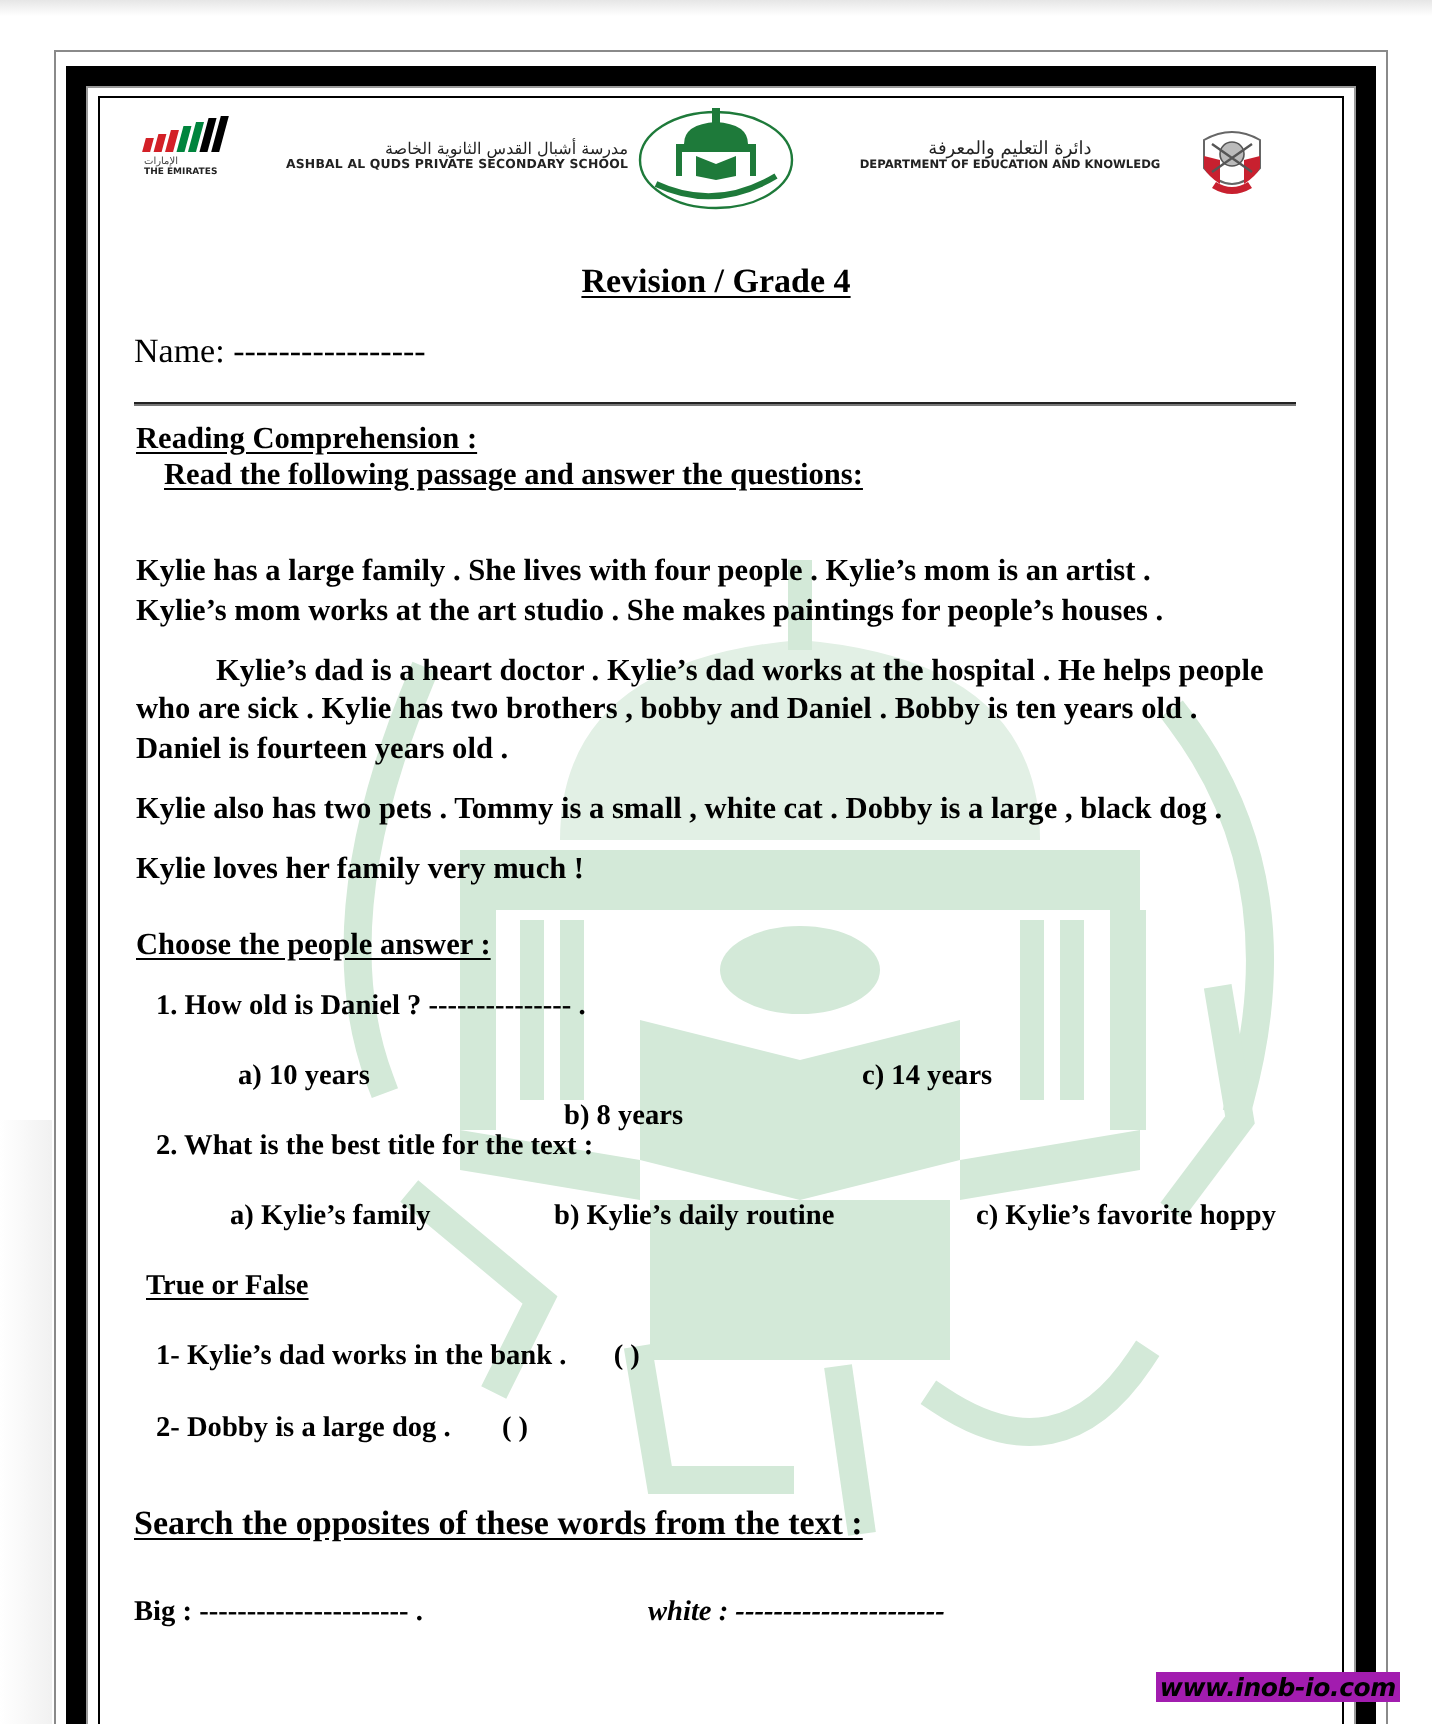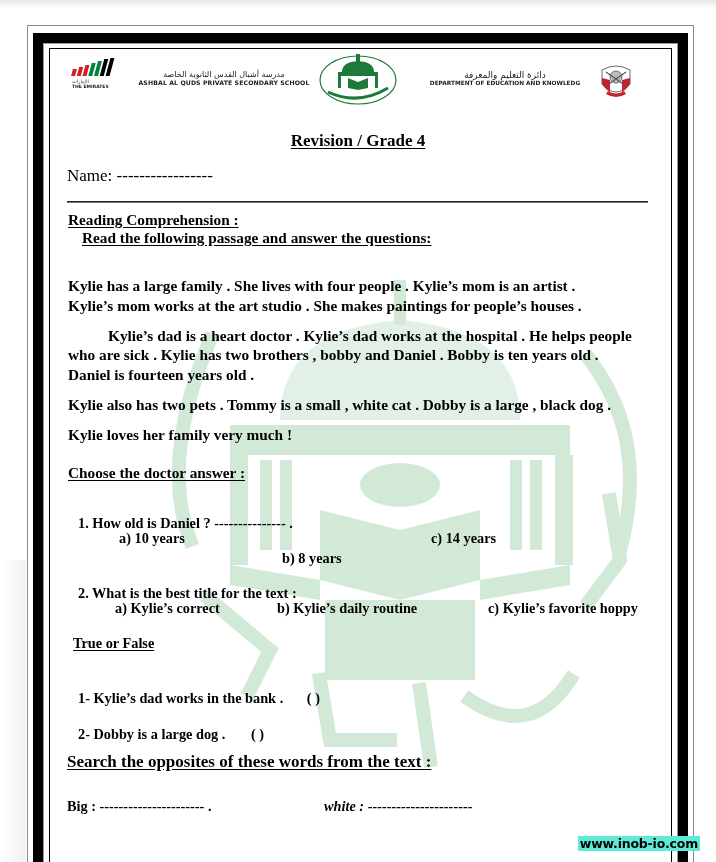--- a/index.html
+++ b/index.html
@@ -38,42 +38,42 @@
     
     .watermark { position: absolute; left: 150px; top: 220px; width: 520px; height: 580px; opacity: 1; z-index: 0; }
 
     
     .hdr { position: absolute; z-index: 2; }
     .emirates { left: 72px; top: 58px; width: 52px; height: 40px; }
     .emirates .flag { display: flex; gap: 2px; align-items: flex-end; height: 18px; }
     .emirates .flag span { display: block; width: 4px; transform: skewX(-15deg); }
     .emirates .ar { font-family: "DejaVu Sans", sans-serif; font-size: 5px; color: #444; text-align: left; margin-top: 2px; direction: rtl; }
     .emirates .en { font-family: "DejaVu Sans", sans-serif; font-size: 4.5px; color: #222; font-weight: bold; }
-    .school { left: 134px; top: 70px; width: 180px; text-align: center; }
+    .school { left: 134px; top: 70px; width: 180px; text-align: right; }
     .school .ar { font-family: "DejaVu Sans", sans-serif; font-size: 8px; color: #222; direction: rtl; }
     .school .en { font-family: "DejaVu Sans", sans-serif; font-size: 6.2px; font-weight: bold; color: #222; letter-spacing: 0.1px; }
     .centerlogo { left: 318px; top: 52px; width: 80px; height: 56px; }
     .dept { left: 420px; top: 70px; width: 170px; text-align: center; }
     .dept .ar { font-family: "DejaVu Sans", sans-serif; font-size: 9px; color: #222; direction: rtl; }
     .dept .en { font-family: "DejaVu Sans", sans-serif; font-size: 5.8px; font-weight: bold; color: #222; }
     .emblem { left: 596px; top: 60px; width: 40px; height: 40px; }
 
     
     .txt { position: absolute; z-index: 3; white-space: nowrap; font-size: 15.3px; font-weight: bold; }
     .title { left: 0; width: 716px; top: 131px; text-align: center; font-size: 17px; text-decoration: underline; text-underline-offset: 2px; }
     .name { left: 67px; top: 166px; font-size: 17px; font-weight: normal; }
     .rule { position: absolute; z-index: 3; left: 67px; top: 201px; width: 581px; height: 0; border-top: 1.5px solid #222; border-bottom: 0.5px solid #777; }
     .u { text-decoration: underline; text-underline-offset: 2px; }
     .para-line { left: 68px; }
-    .q { left: 78px; font-size: 14.3px; margin-top: 20px; }
+    .q { left: 78px; font-size: 14.3px; }
     .opt { font-size: 14.3px; }
     .footer-url {
       position: absolute; z-index: 4; right: 16px; top: 836px;
-      font-family: "DejaVu Sans", sans-serif; font-weight: bold; font-size: 12.5px;
-      background: #5eead4; padding: 0 2px; letter-spacing: -0.2px;
+      font-family: "DejaVu Sans", sans-serif; font-style: italic; font-weight: bold; font-size: 12.5px;
+      background: #a21caf; padding: 0 2px; letter-spacing: -0.2px;
     }
   </style>
 </head>
 <body>
 
 <div class="topshade"></div>
 <div class="leftshade"></div>
 
 <div class="b-outer"></div>
 <div class="b-thick"></div>
@@ -164,29 +164,29 @@
 <div class="txt u" style="left:68px; top:229px;margin-left:14px;">Read the following passage and answer the questions:</div>
 
 <div class="txt para-line" style="top:277px;">Kylie has a large family . She lives with four people . Kylie’s mom is an artist .</div>
 <div class="txt para-line" style="top:297px;">Kylie’s mom works at the art studio . She makes paintings for people’s houses .</div>
 <div class="txt para-line" style="top:327px;margin-left:40px;">Kylie’s dad is a heart doctor . Kylie’s dad works at the hospital . He helps people</div>
 <div class="txt para-line" style="top:346px;">who are sick . Kylie has two brothers , bobby and Daniel . Bobby is ten years old .</div>
 <div class="txt para-line" style="top:366px;">Daniel is fourteen years old .</div>
 <div class="txt para-line" style="top:396px;">Kylie also has two pets . Tommy is a small , white cat . Dobby is a large , black dog .</div>
 <div class="txt para-line" style="top:426px;">Kylie loves her family very much !</div>
 
-<div class="txt u" style="left:68px; top:464px;">Choose the doctor answer :</div>
+<div class="txt u" style="left:68px; top:464px;">Choose the people answer :</div>
 
 <div class="txt q" style="top:495px;">1.  How old is Daniel ? --------------- .</div>
 <div class="txt opt" style="left:119px; top:530px;">a) 10 years</div>
 <div class="txt opt" style="left:282px; top:550px;">b) 8 years</div>
 <div class="txt opt" style="left:431px; top:530px;">c) 14 years</div>
 
 <div class="txt q" style="top:565px;">2.  What is the best title for the text :</div>
-<div class="txt opt" style="left:115px; top:600px;">a)  Kylie’s correct</div>
+<div class="txt opt" style="left:115px; top:600px;">a)  Kylie’s family</div>
 <div class="txt opt" style="left:277px; top:600px;">b) Kylie’s daily routine</div>
 <div class="txt opt" style="left:488px; top:600px;">c) Kylie’s favorite hoppy</div>
 
 <div class="txt u" style="left:73px; top:635px; font-size:14.3px;">True or False</div>
 
 <div class="txt q" style="top:670px;">
   <span>1-  Kylie’s dad works in the bank    .</span>
   <span style="margin-left:20px;">(      )</span>
 </div>
 <div class="txt q" style="top:706px;">

